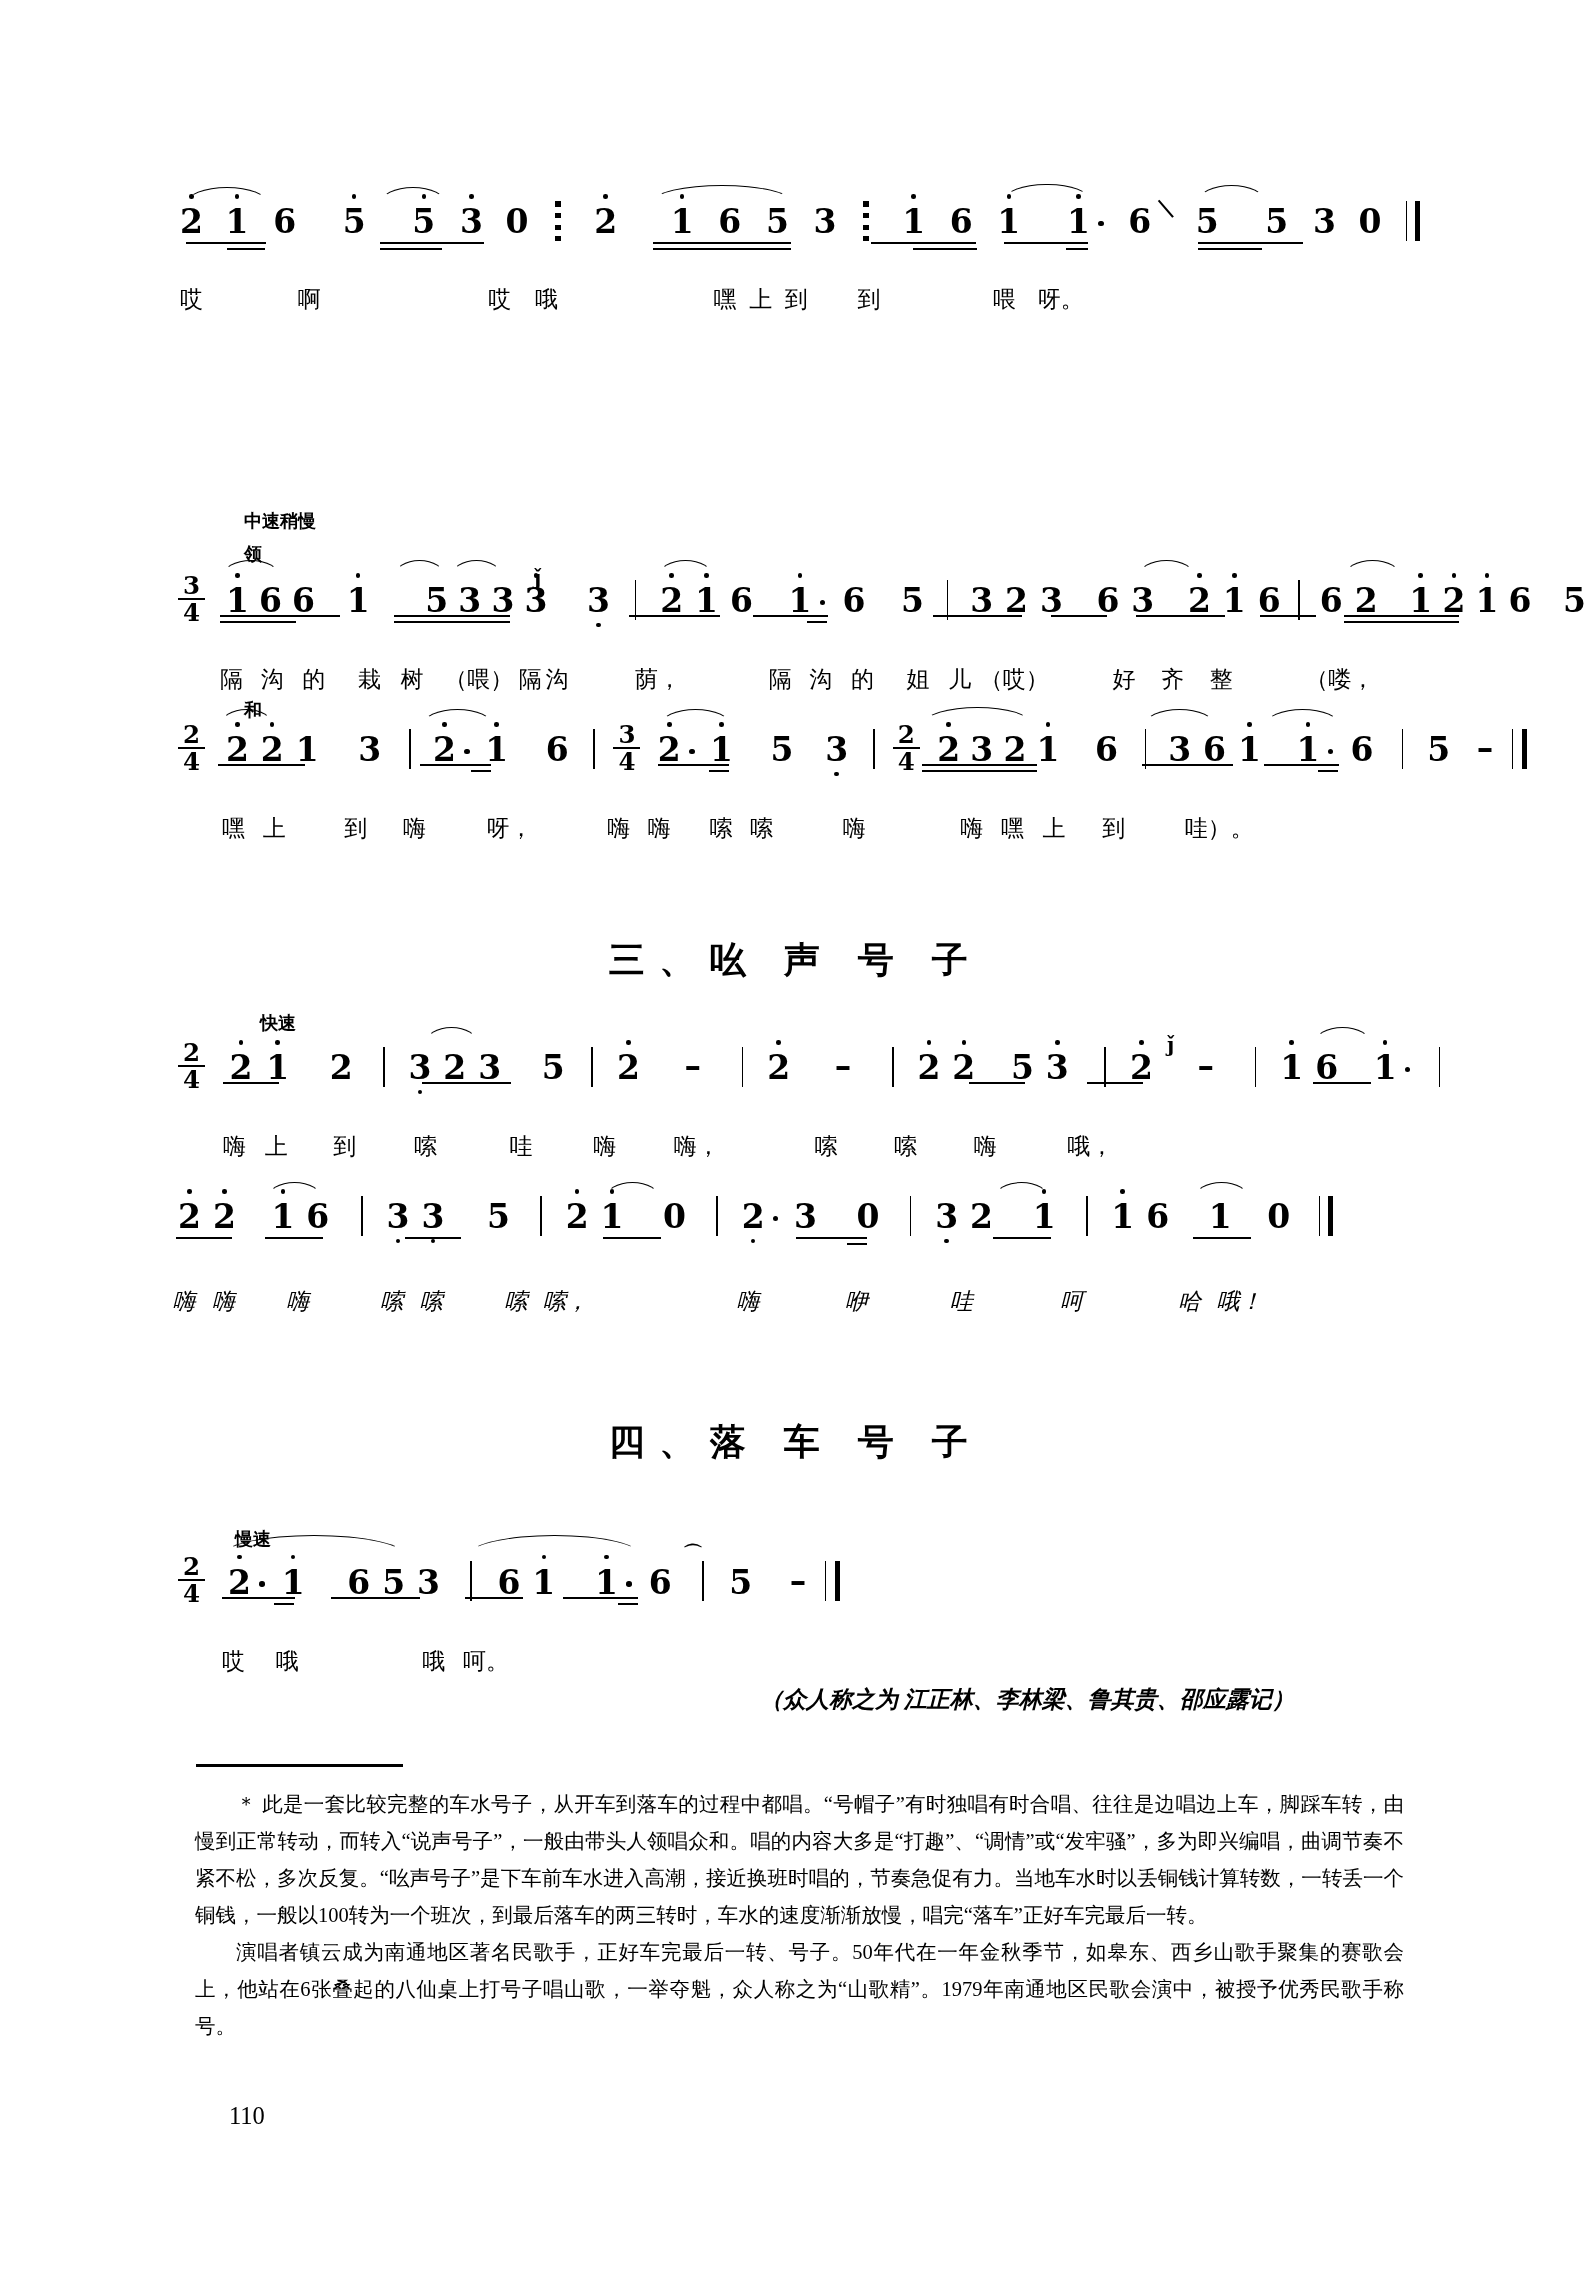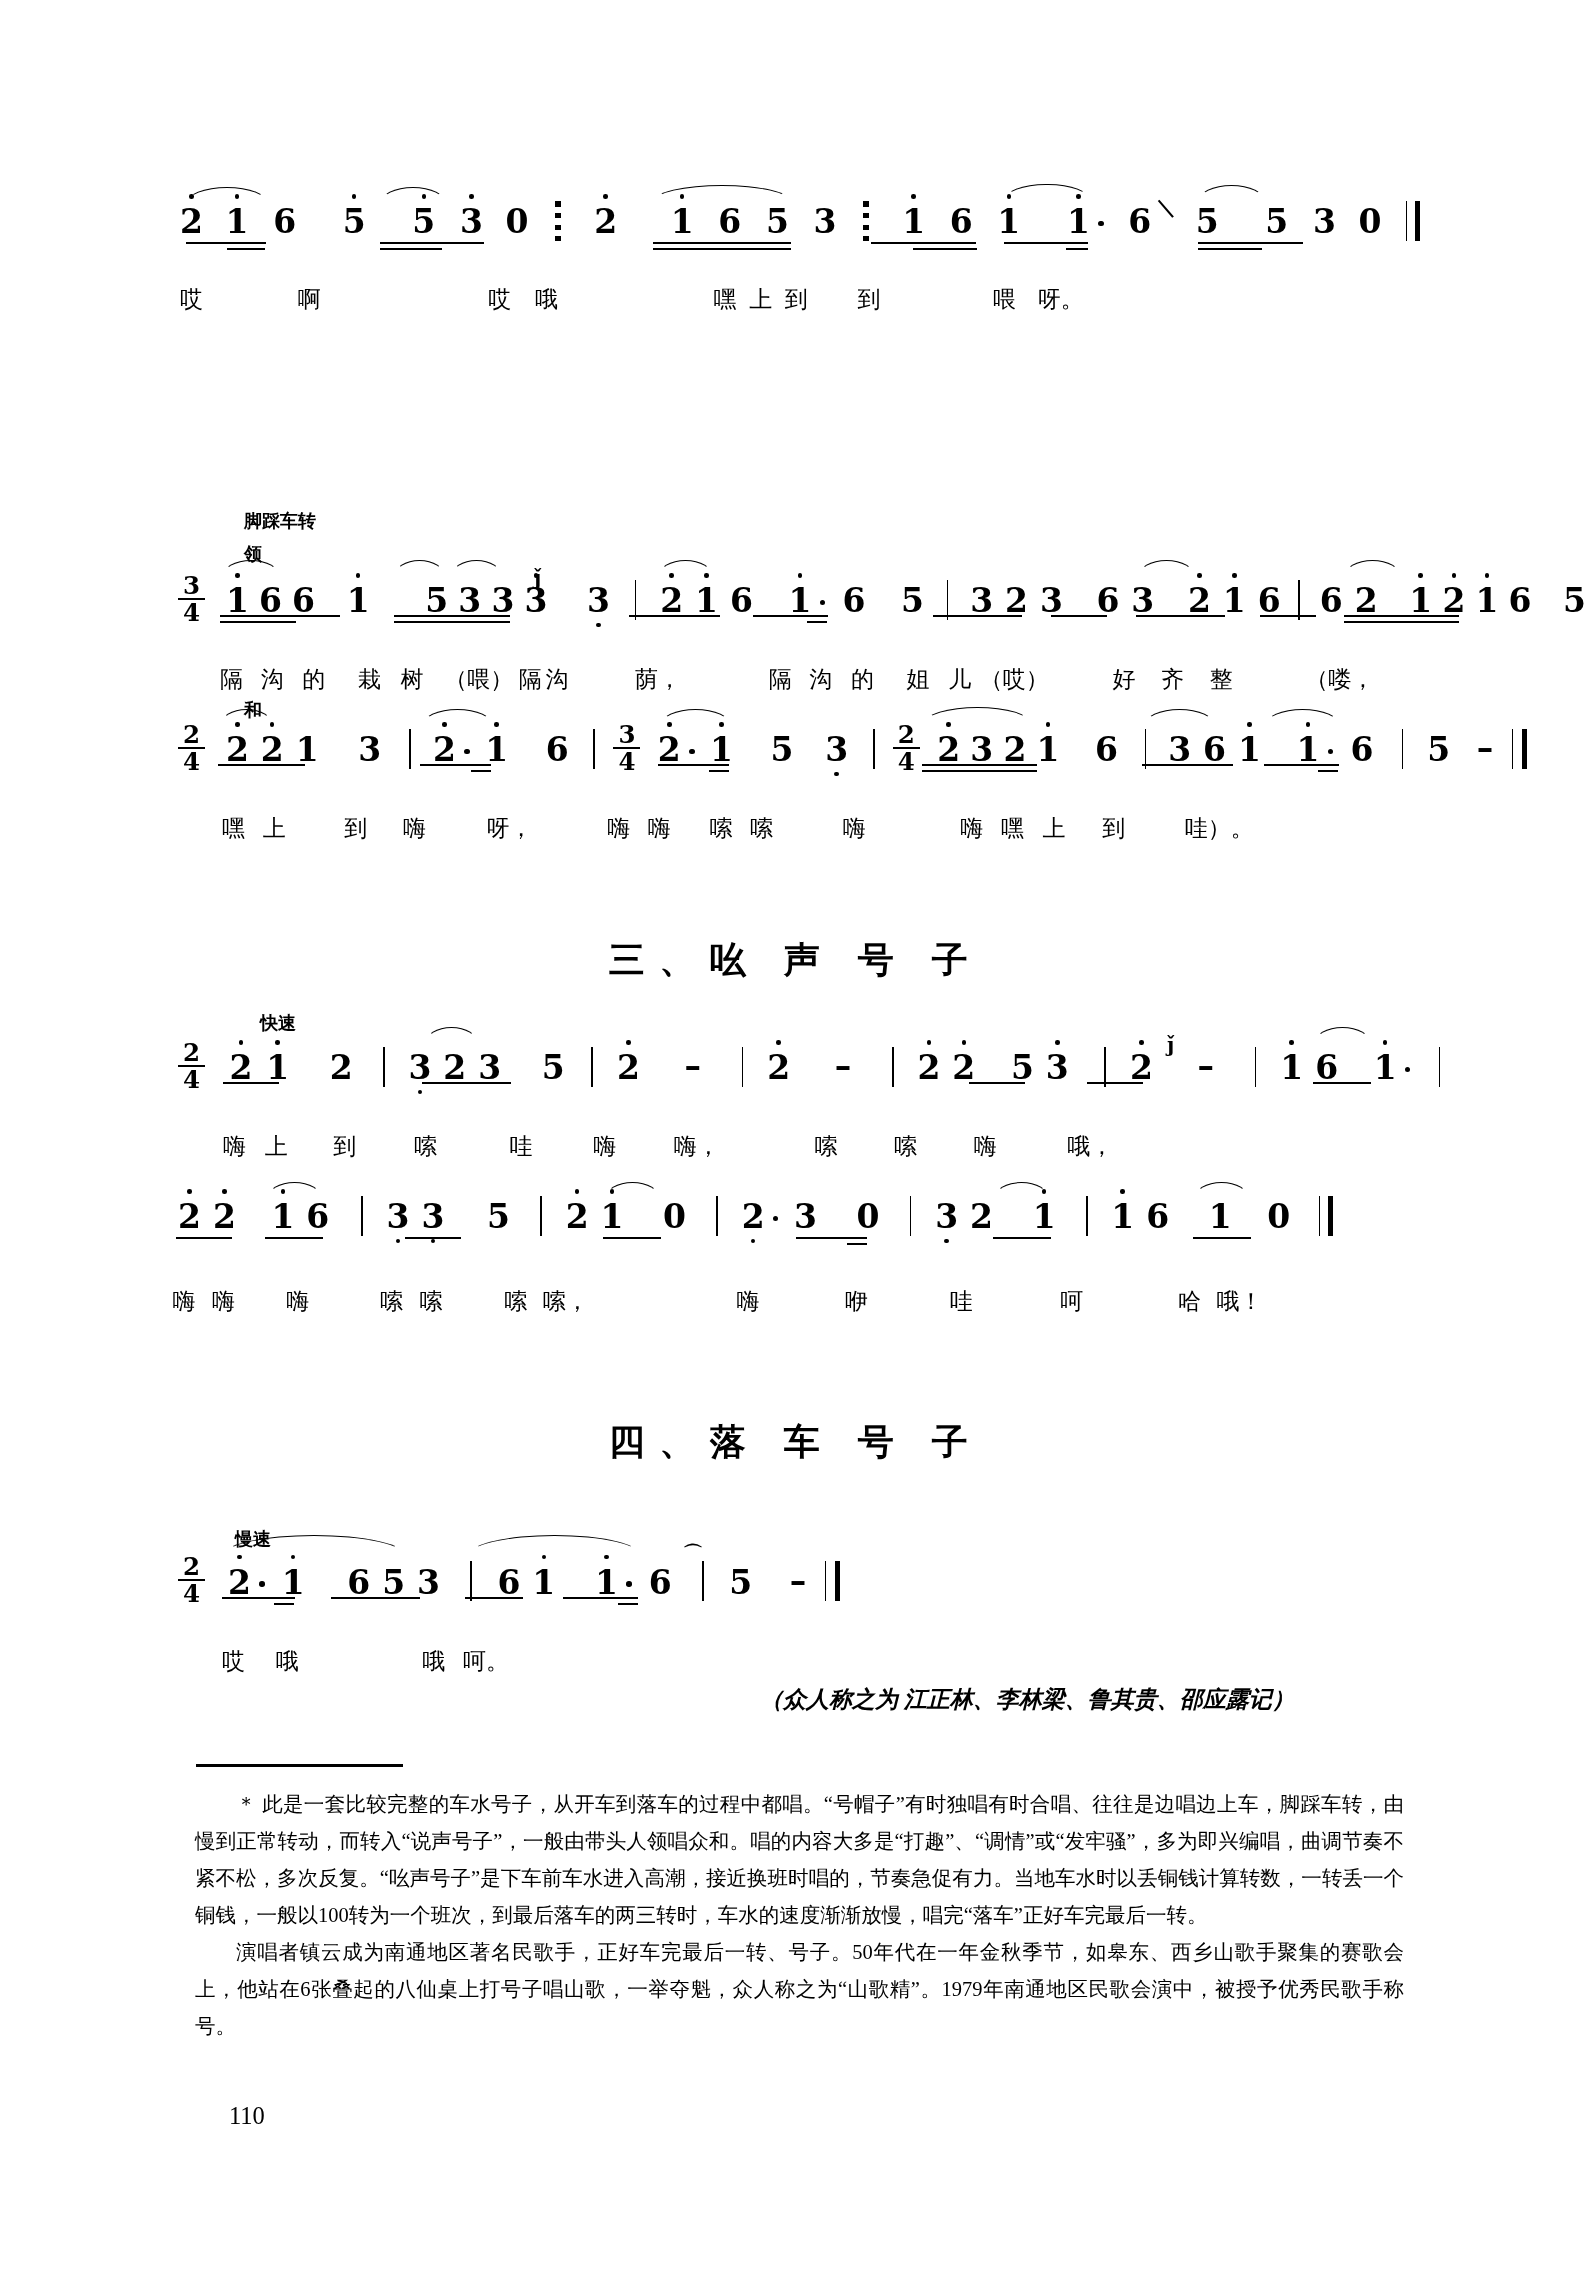--- a/index.html
+++ b/index.html
@@ -315,21 +315,21 @@
         <span class="ly" style="left:445px;">到</span>
         <span class="ly" style="left:491px;">到</span>
         <span class="ly" style="left:600px;">喂</span>
         <span class="ly" style="left:618px;">呀。</span>
       </div>
     </div>
   </div>
 
 
   <div class="system" style="top:509px;">
-    <div class="marker" style="left:244px; top:0px;">脚踩车转</div>
+    <div class="marker" style="left:244px; top:0px;">中速稍慢</div>
     <div class="marker" style="left:244px; top:33px;">领</div>
 
     <div class="staffline" style="margin-left:178px; width:1264px; top:62px; position:absolute;">
       <div class="notes">
         <span class="timesig">
           <span class="num">3</span>
           <span class="den">4</span>
         </span>
 
         <div class="slur" style="left:44px; top:-11px; width:56px;"></div>
@@ -664,21 +664,21 @@
         <span class="n hi" style="margin-left:11px;"><span class="g">1</span></span>
         <span class="n" style="margin-left:7.3px;"><span class="g">6</span></span>
         <div class="beam" style="left:1015px; top:44px; width:58px;"></div>
 
         <span class="n" style="margin-left:35px;"><span class="g">1</span></span>
         <span class="n" style="margin-left:31px;"><span class="g">0</span></span>
 
         <span class="bar final" style="margin-left:23.6px;"></span>
       </div>
 
-      <div class="lyrics" style="top:22px;">
+      <div class="lyrics" style="top:22px;font-style:italic;">
         <span class="ly" style="left:-5.5px;">嗨</span>
         <span class="ly" style="left:7.3px;">嗨</span>
         <span class="ly" style="left:55px;">嗨</span>
         <span class="ly" style="left:122px;">嗦</span>
         <span class="ly" style="left:135px;">嗦</span>
         <span class="ly" style="left:193px;">嗦</span>
         <span class="ly" style="left:205px;">嗦，</span>
         <span class="ly" style="left:349px;">嗨</span>
         <span class="ly" style="left:431px;">咿</span>
         <span class="ly" style="left:509px;">哇</span>

